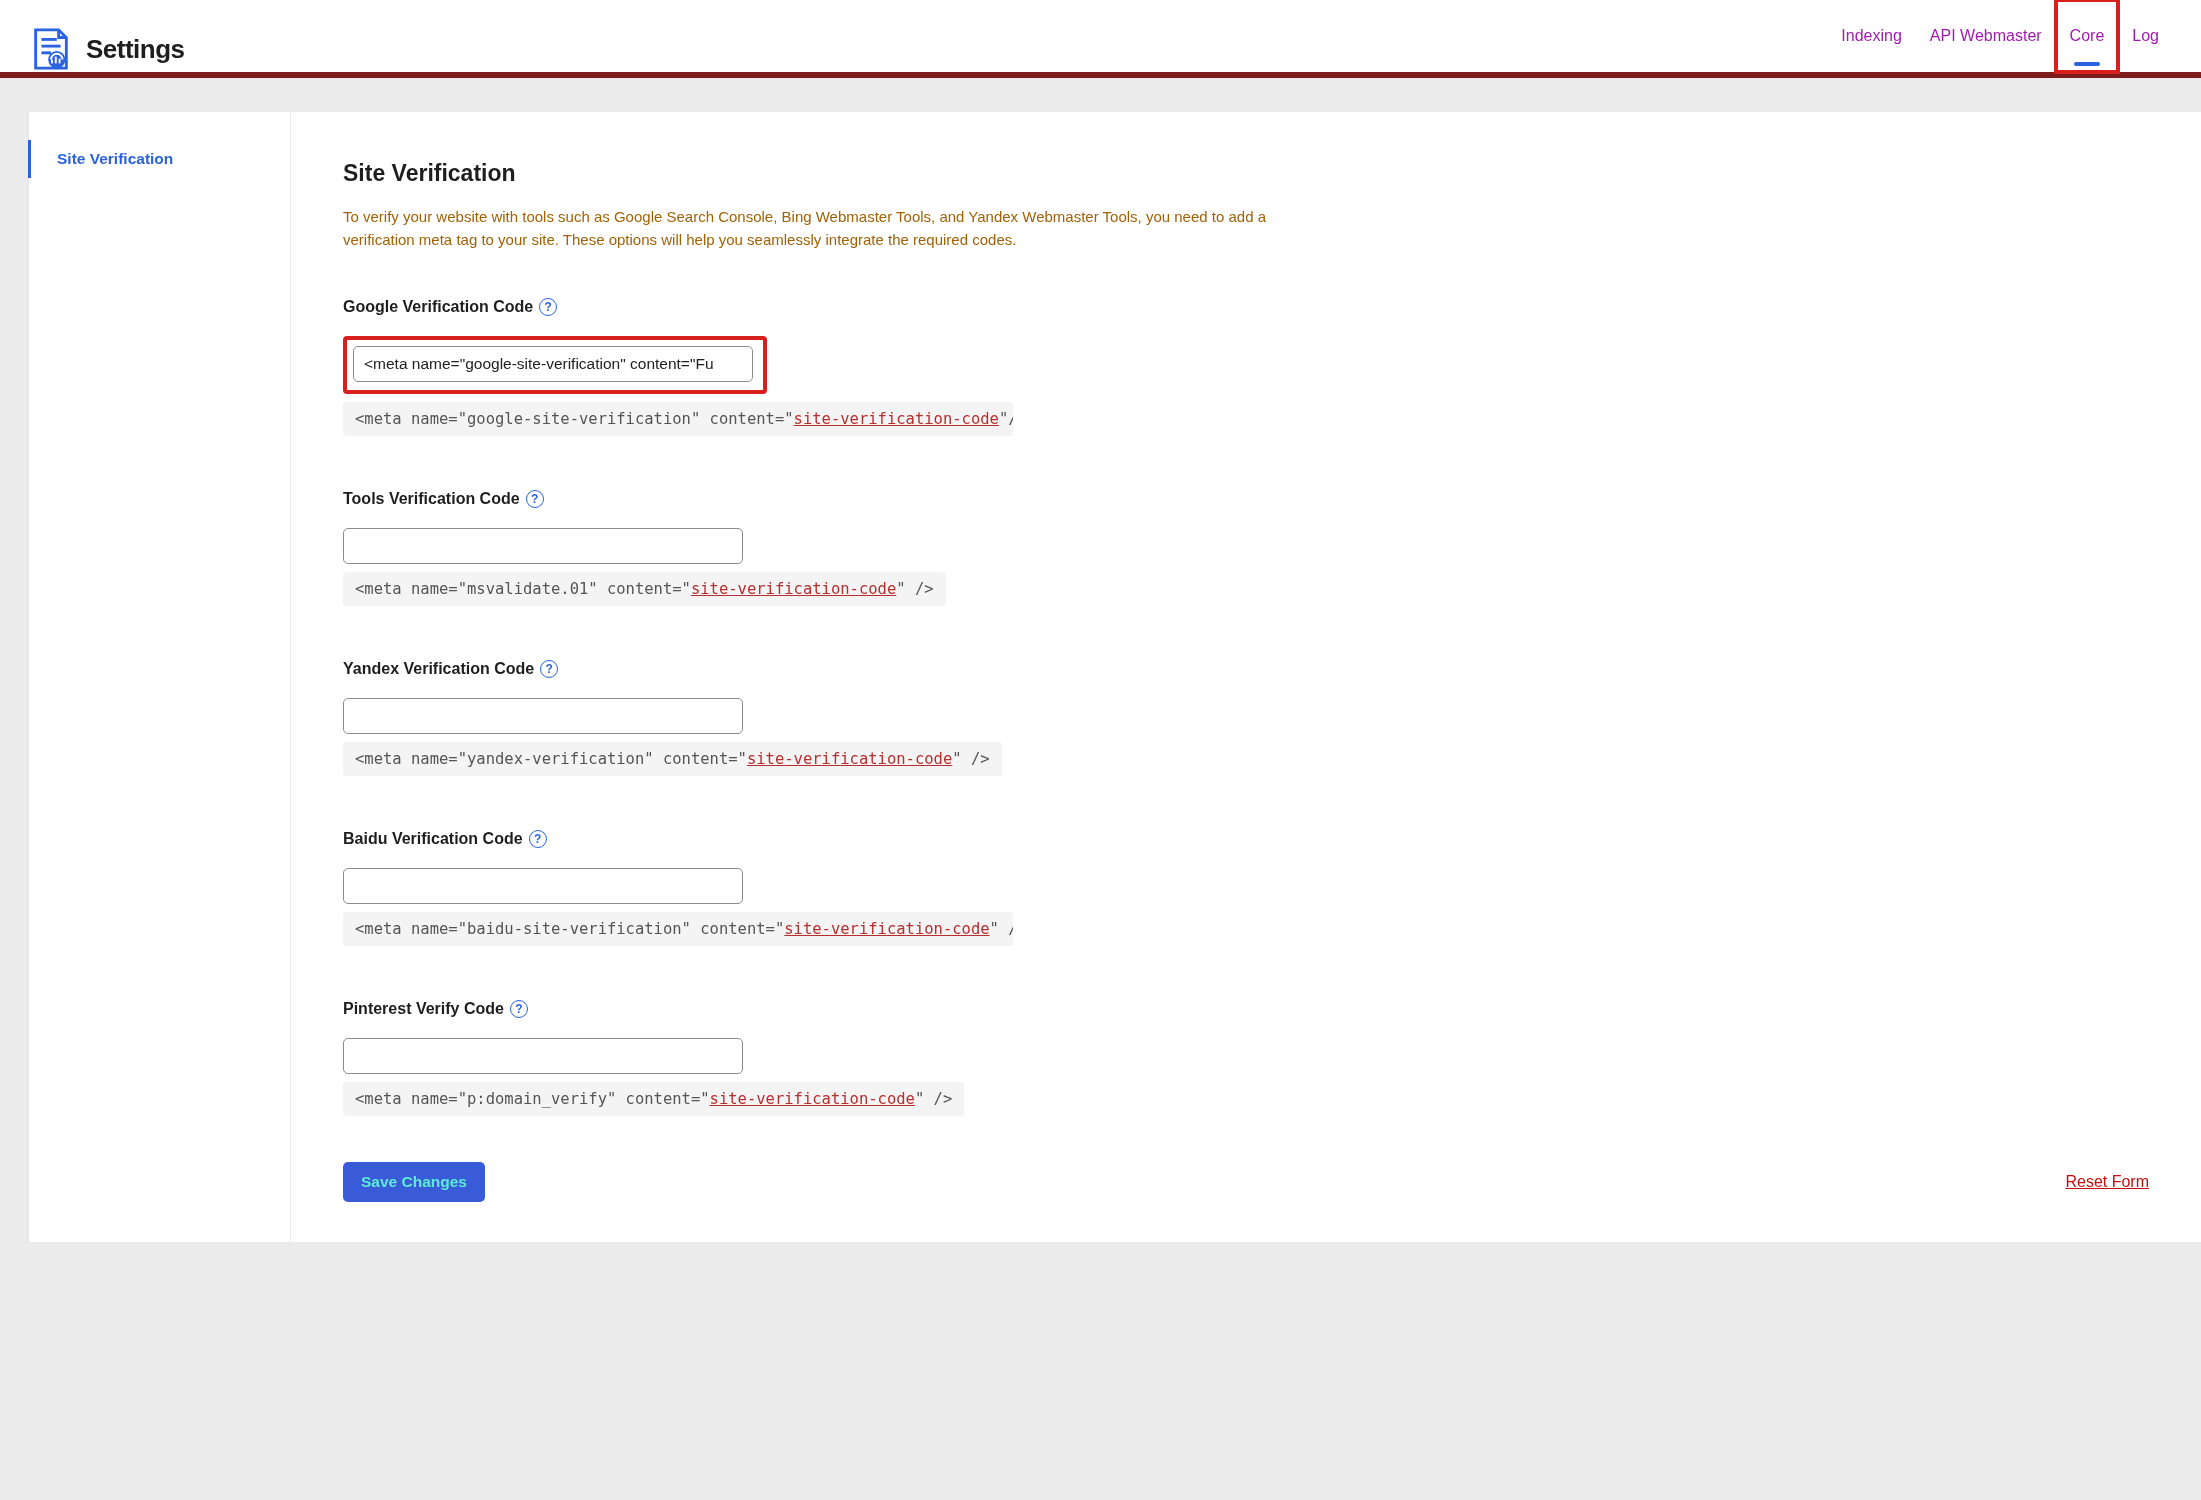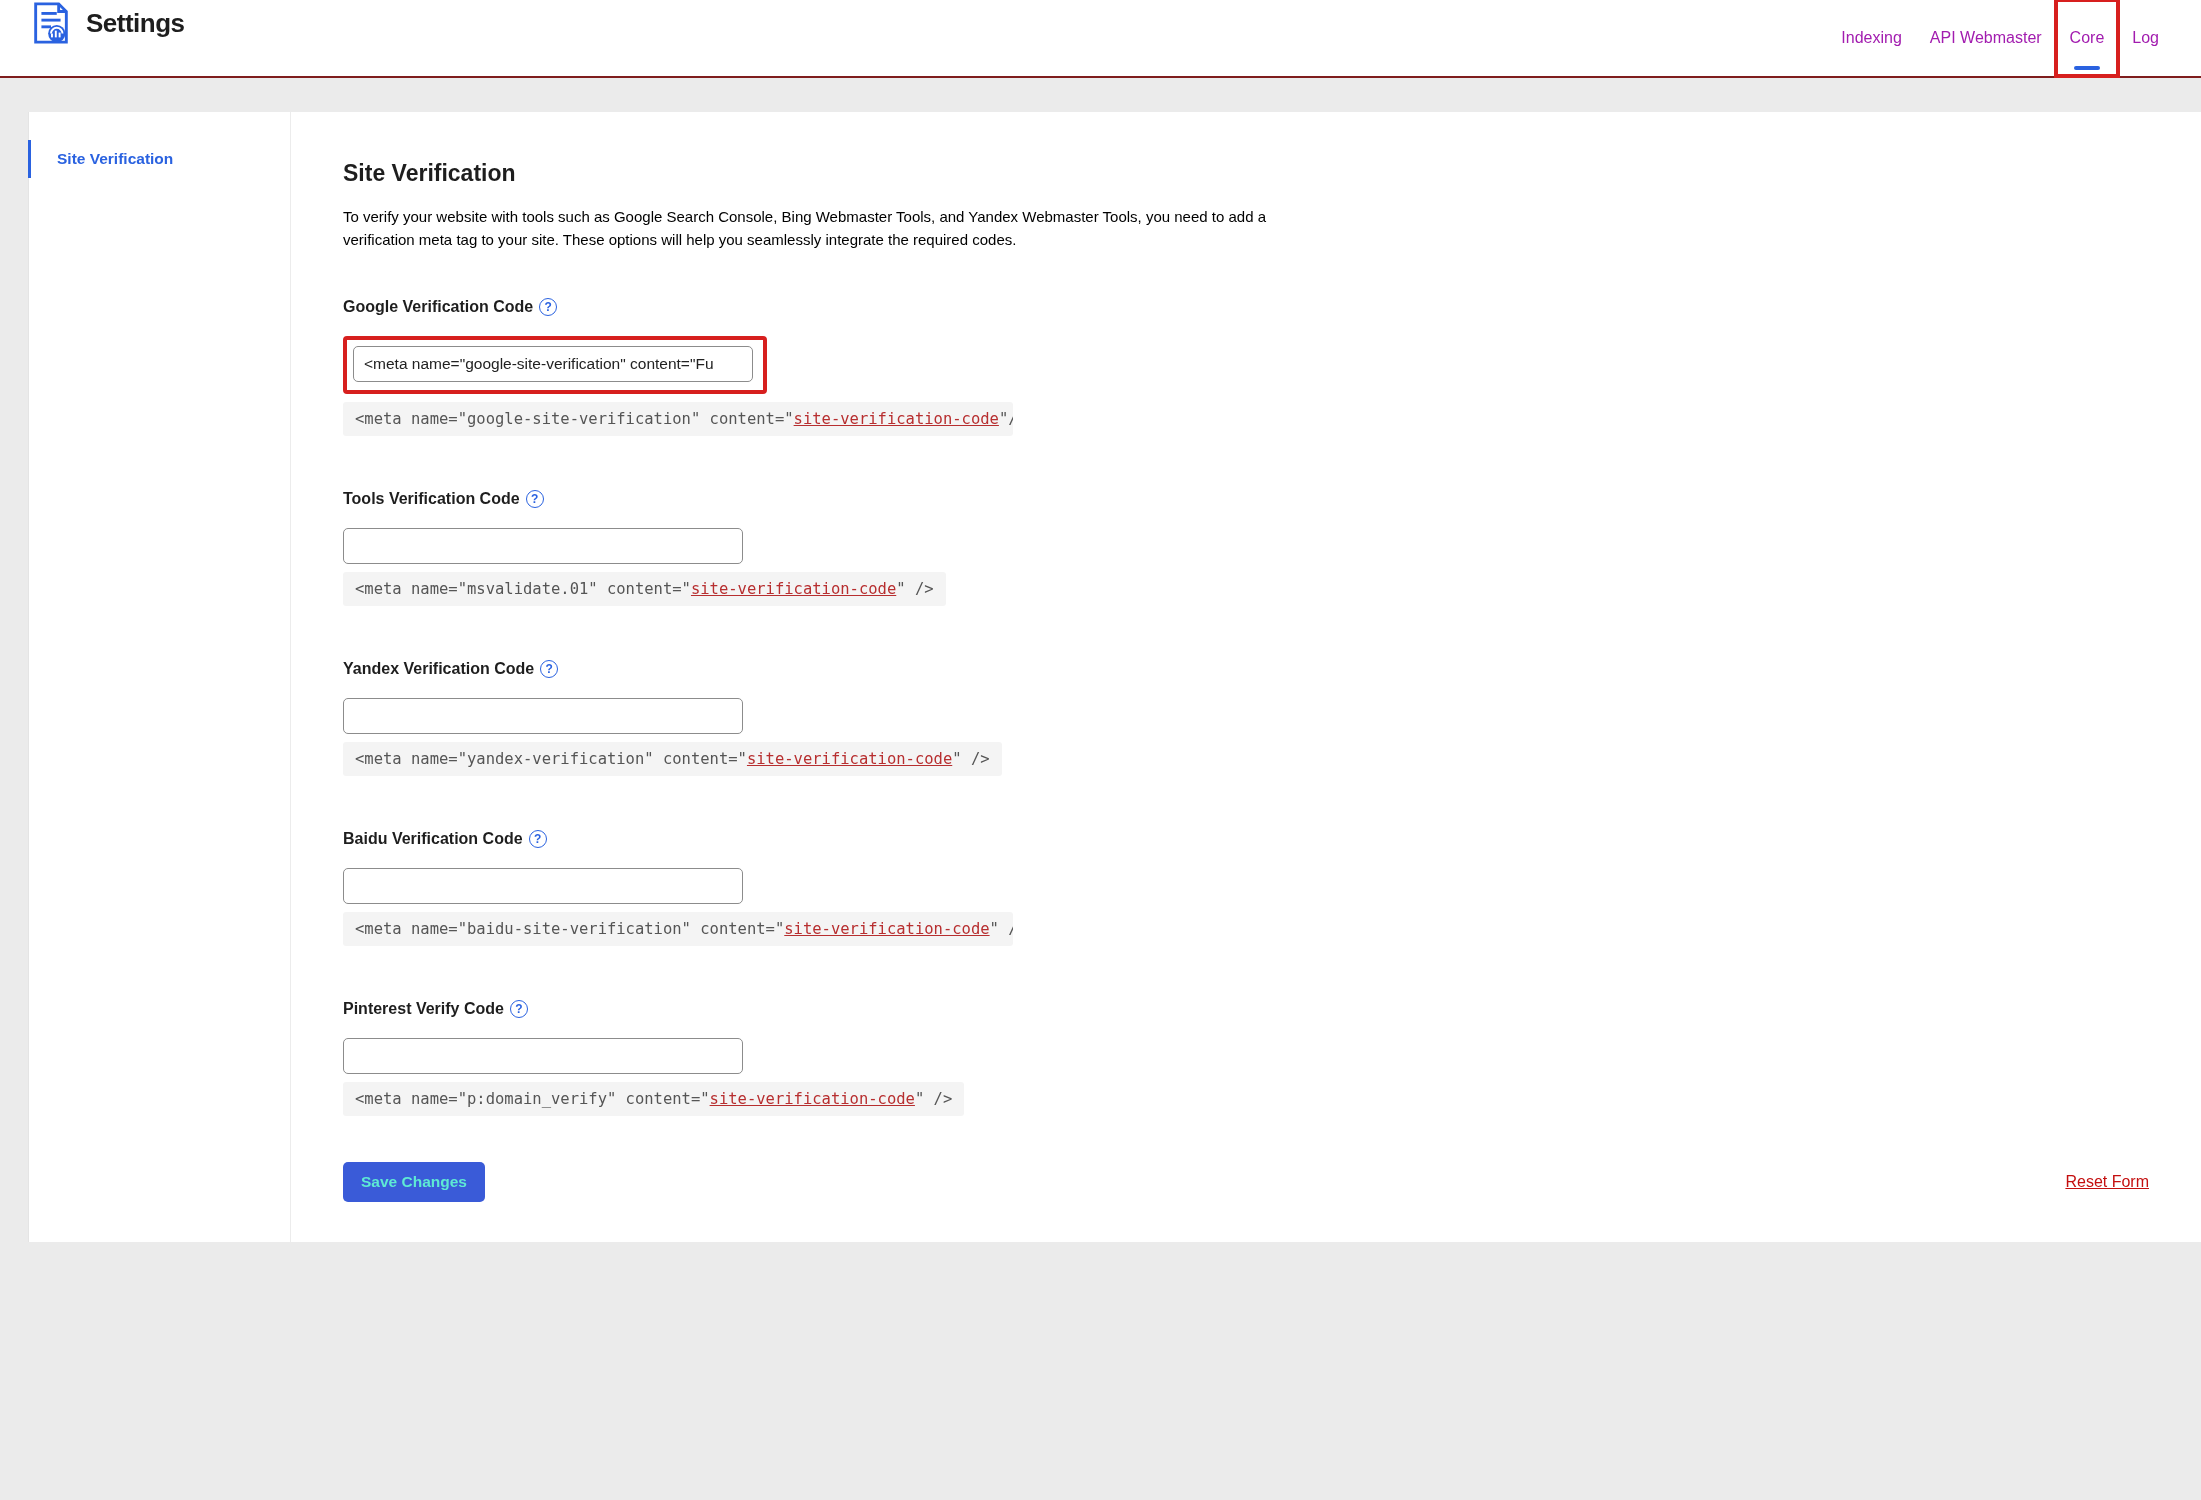--- a/index.html
+++ b/index.html
@@ -22,23 +22,23 @@
     font-family: -apple-system, BlinkMacSystemFont, "Segoe UI", Helvetica, Arial, sans-serif;
     background: var(--bg-body);
     color: var(--text);
     font-size: 15px;
   }
 
   
   .topbar {
     background: #fff;
     height: 78px;
-    border-bottom: 2px solid #7f1d1d;
-    display: flex;
-    align-items: flex-start;
+    border-bottom: 6px solid #7f1d1d;
+    display: flex;
+    align-items: flex-end;
     padding: 0 28px;
   }
   .brand { display: flex; align-items: center; gap: 12px; }
   .brand-icon {
     width: 46px; height: 46px;
     color: var(--blue);
   }
   .brand-title { font-size: 26px; font-weight: 800; letter-spacing: -0.5px; }
 
   .tabs {
@@ -106,21 +106,21 @@
     min-height: 780px;
     padding: 48px 52px 40px 52px;
     border-left: 1px solid #ececec;
   }
   h1.section-title {
     margin: 0 0 18px 0;
     font-size: 23px;
     font-weight: 800;
   }
   .section-desc {
-    color: #000000;
+    color: #a16207;
     line-height: 1.55;
     max-width: 940px;
     margin-bottom: 38px;
   }
 
   .field-row {
     display: flex;
     align-items: flex-start;
     gap: 20px;
     margin-bottom: 46px;

